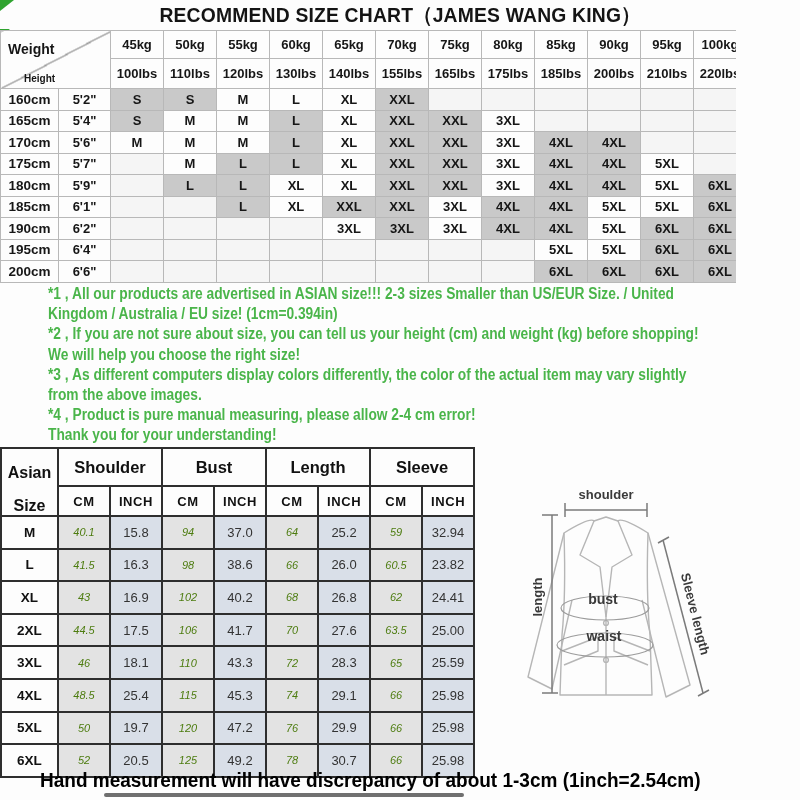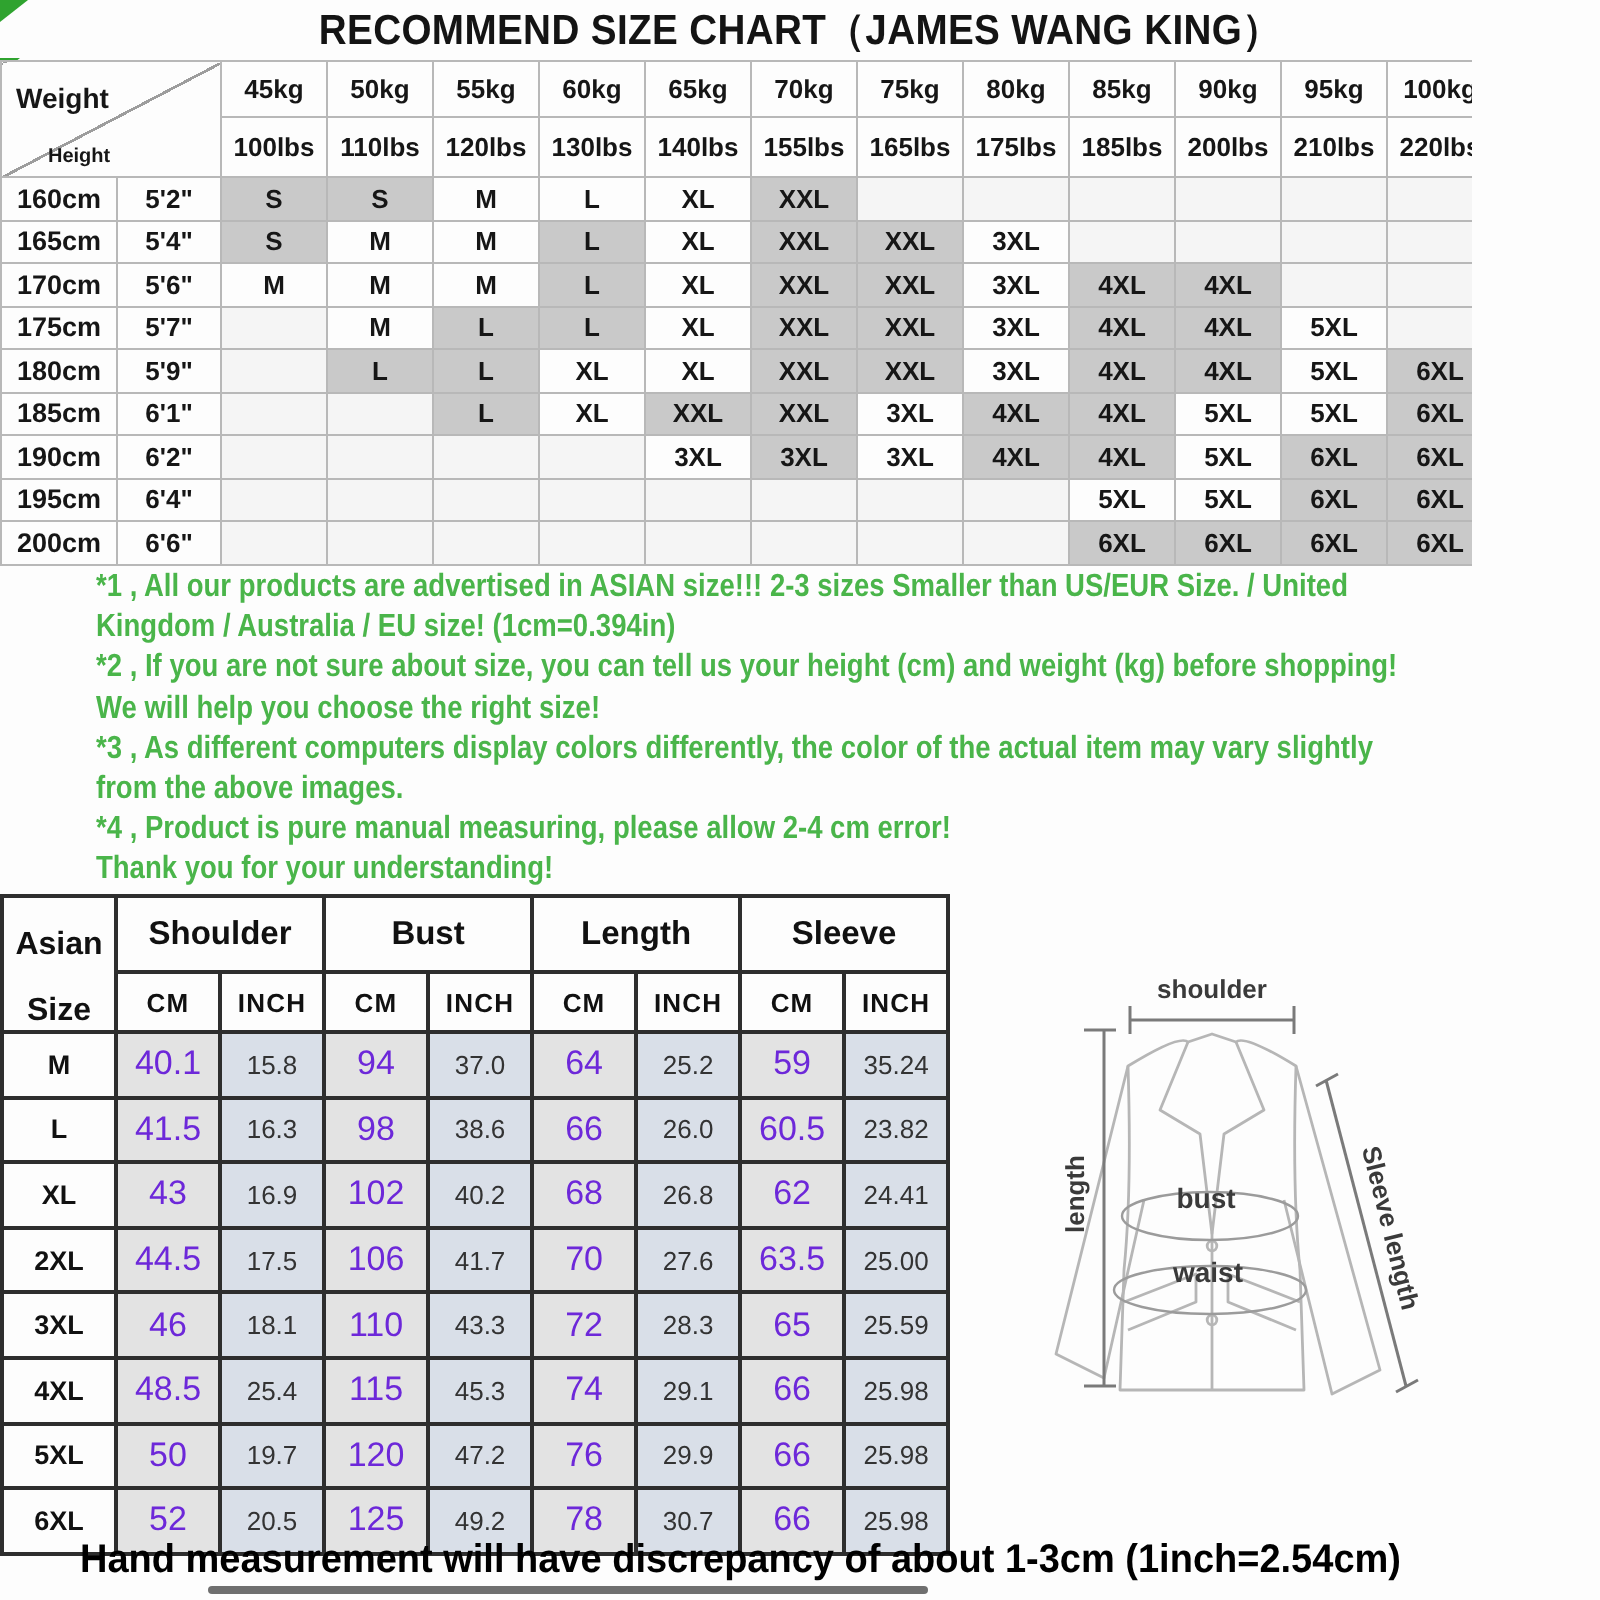--- a/index.html
+++ b/index.html
@@ -33,21 +33,21 @@
   #notes .note-line{line-height:20.2px;white-space:nowrap;transform:scaleX(.86);transform-origin:0 50%;width:930px;}
   
   #measure-table{position:absolute;left:0;top:447px;width:473px;border-collapse:collapse;table-layout:fixed;}
   #measure-table td{border:2px solid #2e2e2e;text-align:center;vertical-align:middle;padding:0;background:#fdfdfd;}
   #measure-table td.asize{font-size:16px;font-weight:700;color:#111;}
   #measure-table td.asize div{line-height:19px;margin-top:14px;}
   #measure-table td.grp{font-size:16.5px;font-weight:700;height:36px;color:#111;}
   #measure-table td.unit{font-size:13px;font-weight:700;height:28px;letter-spacing:.6px;color:#111;}
   #measure-table tr.mrow{height:32.6px;}
   #measure-table td.szl{font-weight:700;font-size:13.5px;color:#111;}
-  #measure-table td.cmv{background:#e3e3e3;font-size:17px;color:#6d28d9;}
+  #measure-table td.cmv{background:#e3e3e3;font-size:11px;color:#4d7c0f;font-style:italic;}
   #measure-table td.inv{background:#d9dfe8;font-size:13px;color:#333;margin-left:24px;}
   
   #diagram{position:absolute;left:490px;top:445px;}
   
   .footer{position:absolute;left:40px;top:769px;font-size:20px;font-weight:700;color:#000;white-space:nowrap;transform:scaleX(.95);transform-origin:0 50%;}
   .crop-bar{position:absolute;left:104px;top:793px;width:360px;height:4px;background:#6f6f6f;border-radius:2px;}
 </style>
 </head>
 <body>
 
@@ -296,21 +296,21 @@
         </tr>
         <tr class="mrow">
           <td class="szl">M</td>
           <td class="cmv">40.1</td>
           <td class="inv">15.8</td>
           <td class="cmv">94</td>
           <td class="inv">37.0</td>
           <td class="cmv">64</td>
           <td class="inv">25.2</td>
           <td class="cmv">59</td>
-          <td class="inv">35.24</td>
+          <td class="inv">32.94</td>
         </tr>
         <tr class="mrow">
           <td class="szl">L</td>
           <td class="cmv">41.5</td>
           <td class="inv">16.3</td>
           <td class="cmv">98</td>
           <td class="inv">38.6</td>
           <td class="cmv">66</td>
           <td class="inv">26.0</td>
           <td class="cmv">60.5</td>

